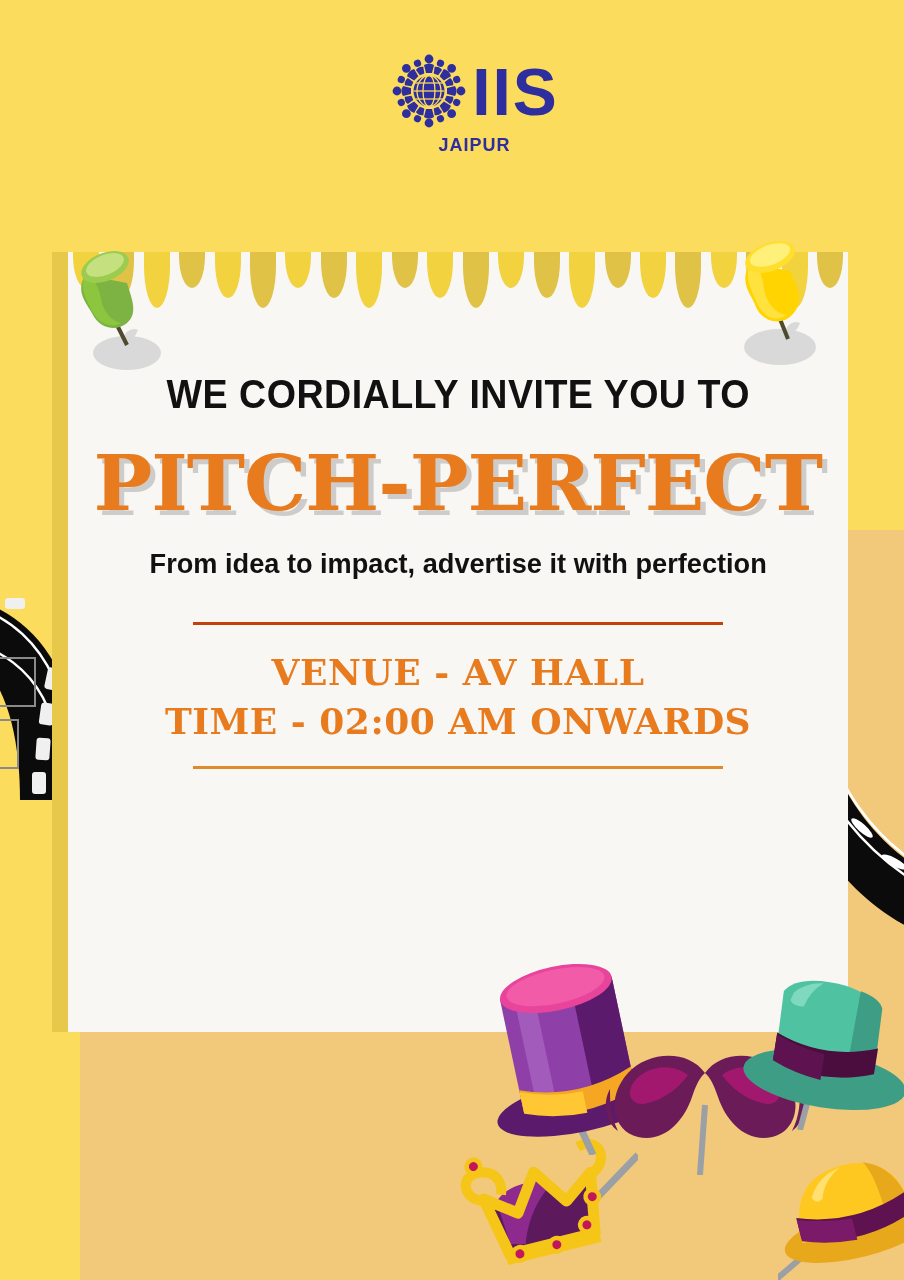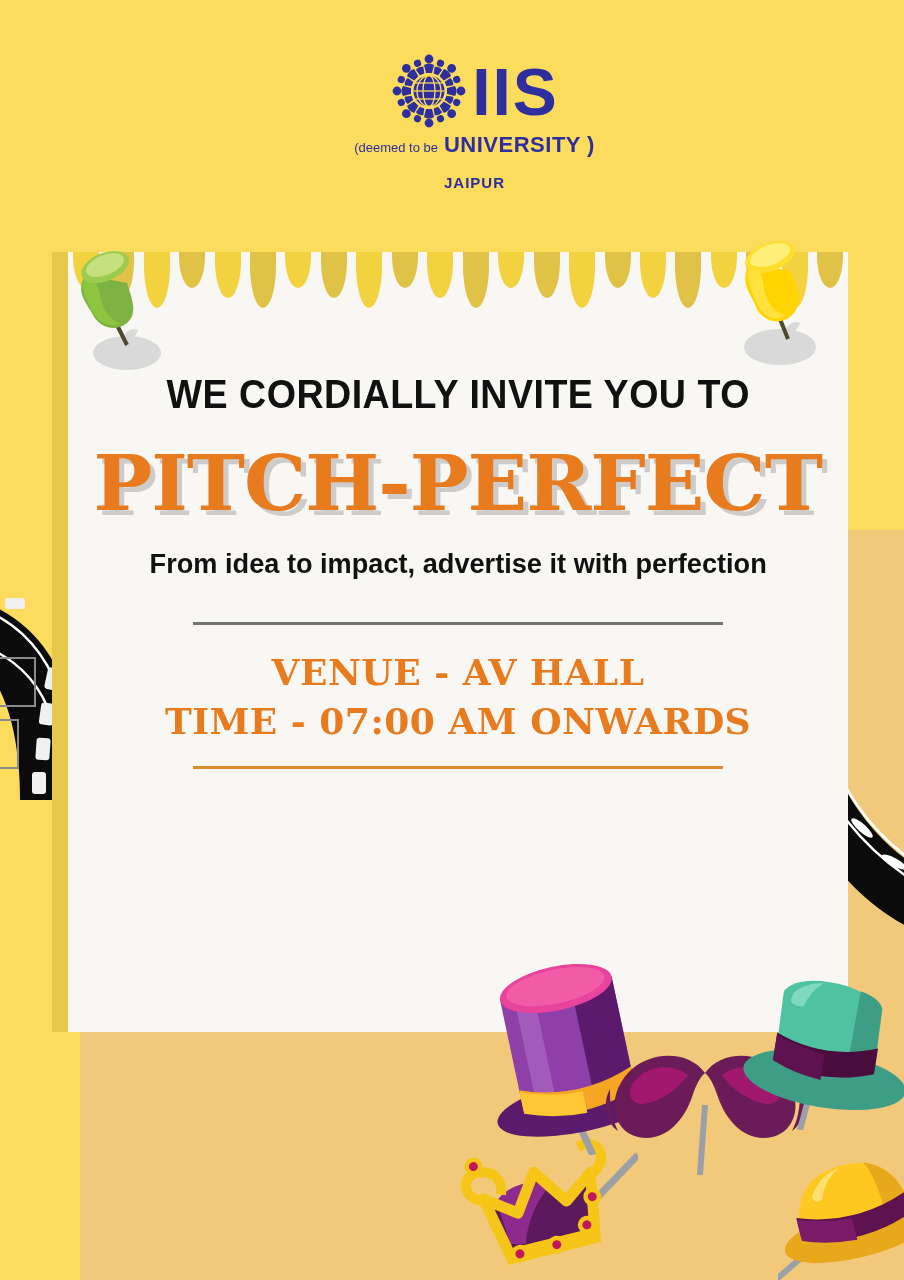--- a/index.html
+++ b/index.html
@@ -76,21 +76,21 @@
     text-shadow:5px 5px 0 rgba(140,140,140,0.40);
     transform:scaleX(1.03);
   }
   .tagline{
     margin-top:20px;
     font-size:28px; font-weight:bold; color:#111;
     white-space:nowrap; transform:scaleX(0.97);
   }
   .details{
     margin-top:42px; width:530px;
-    border-top:3px solid #737373;
+    border-top:3px solid #c2410c;
     border-bottom:3px solid #E08A2E;
     padding:26px 0 24px;
     display:flex; flex-direction:column; align-items:center; gap:7px;
   }
   .detail-line{
     font-family:"DejaVu Serif", serif;
     font-size:36px; font-weight:bold; color:#E87B1E;
     white-space:nowrap; letter-spacing:0.5px;
   }
   .regards{
@@ -108,21 +108,21 @@
   .logo-iis{
     font-size:66px; font-weight:bold; color:#2E2E9E;
     letter-spacing:2px; line-height:0.9;
   }
   .logo-sub{
     display:flex; align-items:baseline; gap:6px;
     margin-top:-2px;
   }
   .logo-deemed{ font-size:13px; color:#2E2E9E; }
   .logo-univ{ font-size:22px; font-weight:bold; color:#2E2E9E; letter-spacing:0.5px; }
-  .logo-jaipur{ font-size:15px; font-weight:bold; color:#2E2E9E; letter-spacing:1px; margin-top:16px; }
+  .logo-jaipur{ font-size:18px; font-weight:bold; color:#2E2E9E; letter-spacing:1px; margin-top:1px; }
 
   
   .prop{ position:absolute; }
   .prop-tophat{ left:465px; top:955px; width:210px; height:200px; }
   .prop-mustache{ left:600px; top:1045px; width:210px; height:130px; }
   .prop-fedora{ left:742px; top:965px; width:175px; height:165px; }
   .prop-crown{ left:448px; top:1135px; width:190px; height:150px; }
   .prop-bowler{ left:778px; top:1138px; width:150px; height:145px; }
 </style>
 </head>
@@ -237,25 +237,20 @@
         <g stroke="#FCDC5C" stroke-width="1.3" fill="none">
           <ellipse cx="39" cy="39" rx="6" ry="15.5"></ellipse>
           <ellipse cx="39" cy="39" rx="12" ry="15.5"></ellipse>
           <line x1="23.5" y1="39" x2="54.5" y2="39"></line>
           <path d="M25.5 31 H52.5"></path>
           <path d="M25.5 47 H52.5"></path>
         </g>
       </svg>
     </span>
     <span class="logo-iis">IIS</span>
-  </div>
-  <div class="logo-sub">
-    <span class="logo-deemed">(deemed to be</span>
-    <span class="logo-univ">UNIVERSITY</span>
-    <span class="logo-univ">)</span>
   </div>
   <div class="logo-jaipur">JAIPUR</div>
 </div>
 
 <div class="card-shadow"></div>
 <div class="card">
   <div class="perf-row" id="perfRow">
       <div class="perf" style="left: 4.72727px; height: 64px;"></div>
       <div class="perf alt" style="left: 40.1818px; height: 74px;"></div>
       <div class="perf" style="left: 75.6364px; height: 84px;"></div>
@@ -303,21 +298,21 @@
     <ellipse cx="42" cy="20" rx="21" ry="10" transform="rotate(-20 42 20)" fill="#FFF07A"></ellipse>
   </svg>
 </div>
 
 <div class="content">
   <div class="invite-line">WE CORDIALLY INVITE YOU TO</div>
   <div class="title">PITCH-PERFECT</div>
   <div class="tagline">From idea to impact, advertise it with perfection</div>
   <div class="details">
     <div class="detail-line">VENUE - AV HALL</div>
-    <div class="detail-line">TIME - 07:00 AM ONWARDS</div>
+    <div class="detail-line">TIME - 02:00 AM ONWARDS</div>
   </div>
 </div>
 
 <div class="prop prop-crown">
   <svg viewBox="0 0 190 150" width="190" height="150">
     <line x1="118" y1="95" x2="190" y2="20" stroke="#9AA0A6" stroke-width="7"></line>
     <g transform="rotate(-14 95 75)">
       <path d="M40 50 L52 110 L140 110 L150 50 L120 72 L95 36 L70 72 Z" fill="#5C1A5C"></path>
       <path d="M52 56 C 62 44 90 40 110 52 C 95 60 78 80 70 104 L55 100 Z" fill="#8E2A8E"></path>
       <path d="M40 50 L52 110 L140 110 L150 50 L120 72 L95 36 L70 72 Z" fill="none" stroke="#F5C518" stroke-width="11" stroke-linejoin="round"></path>

